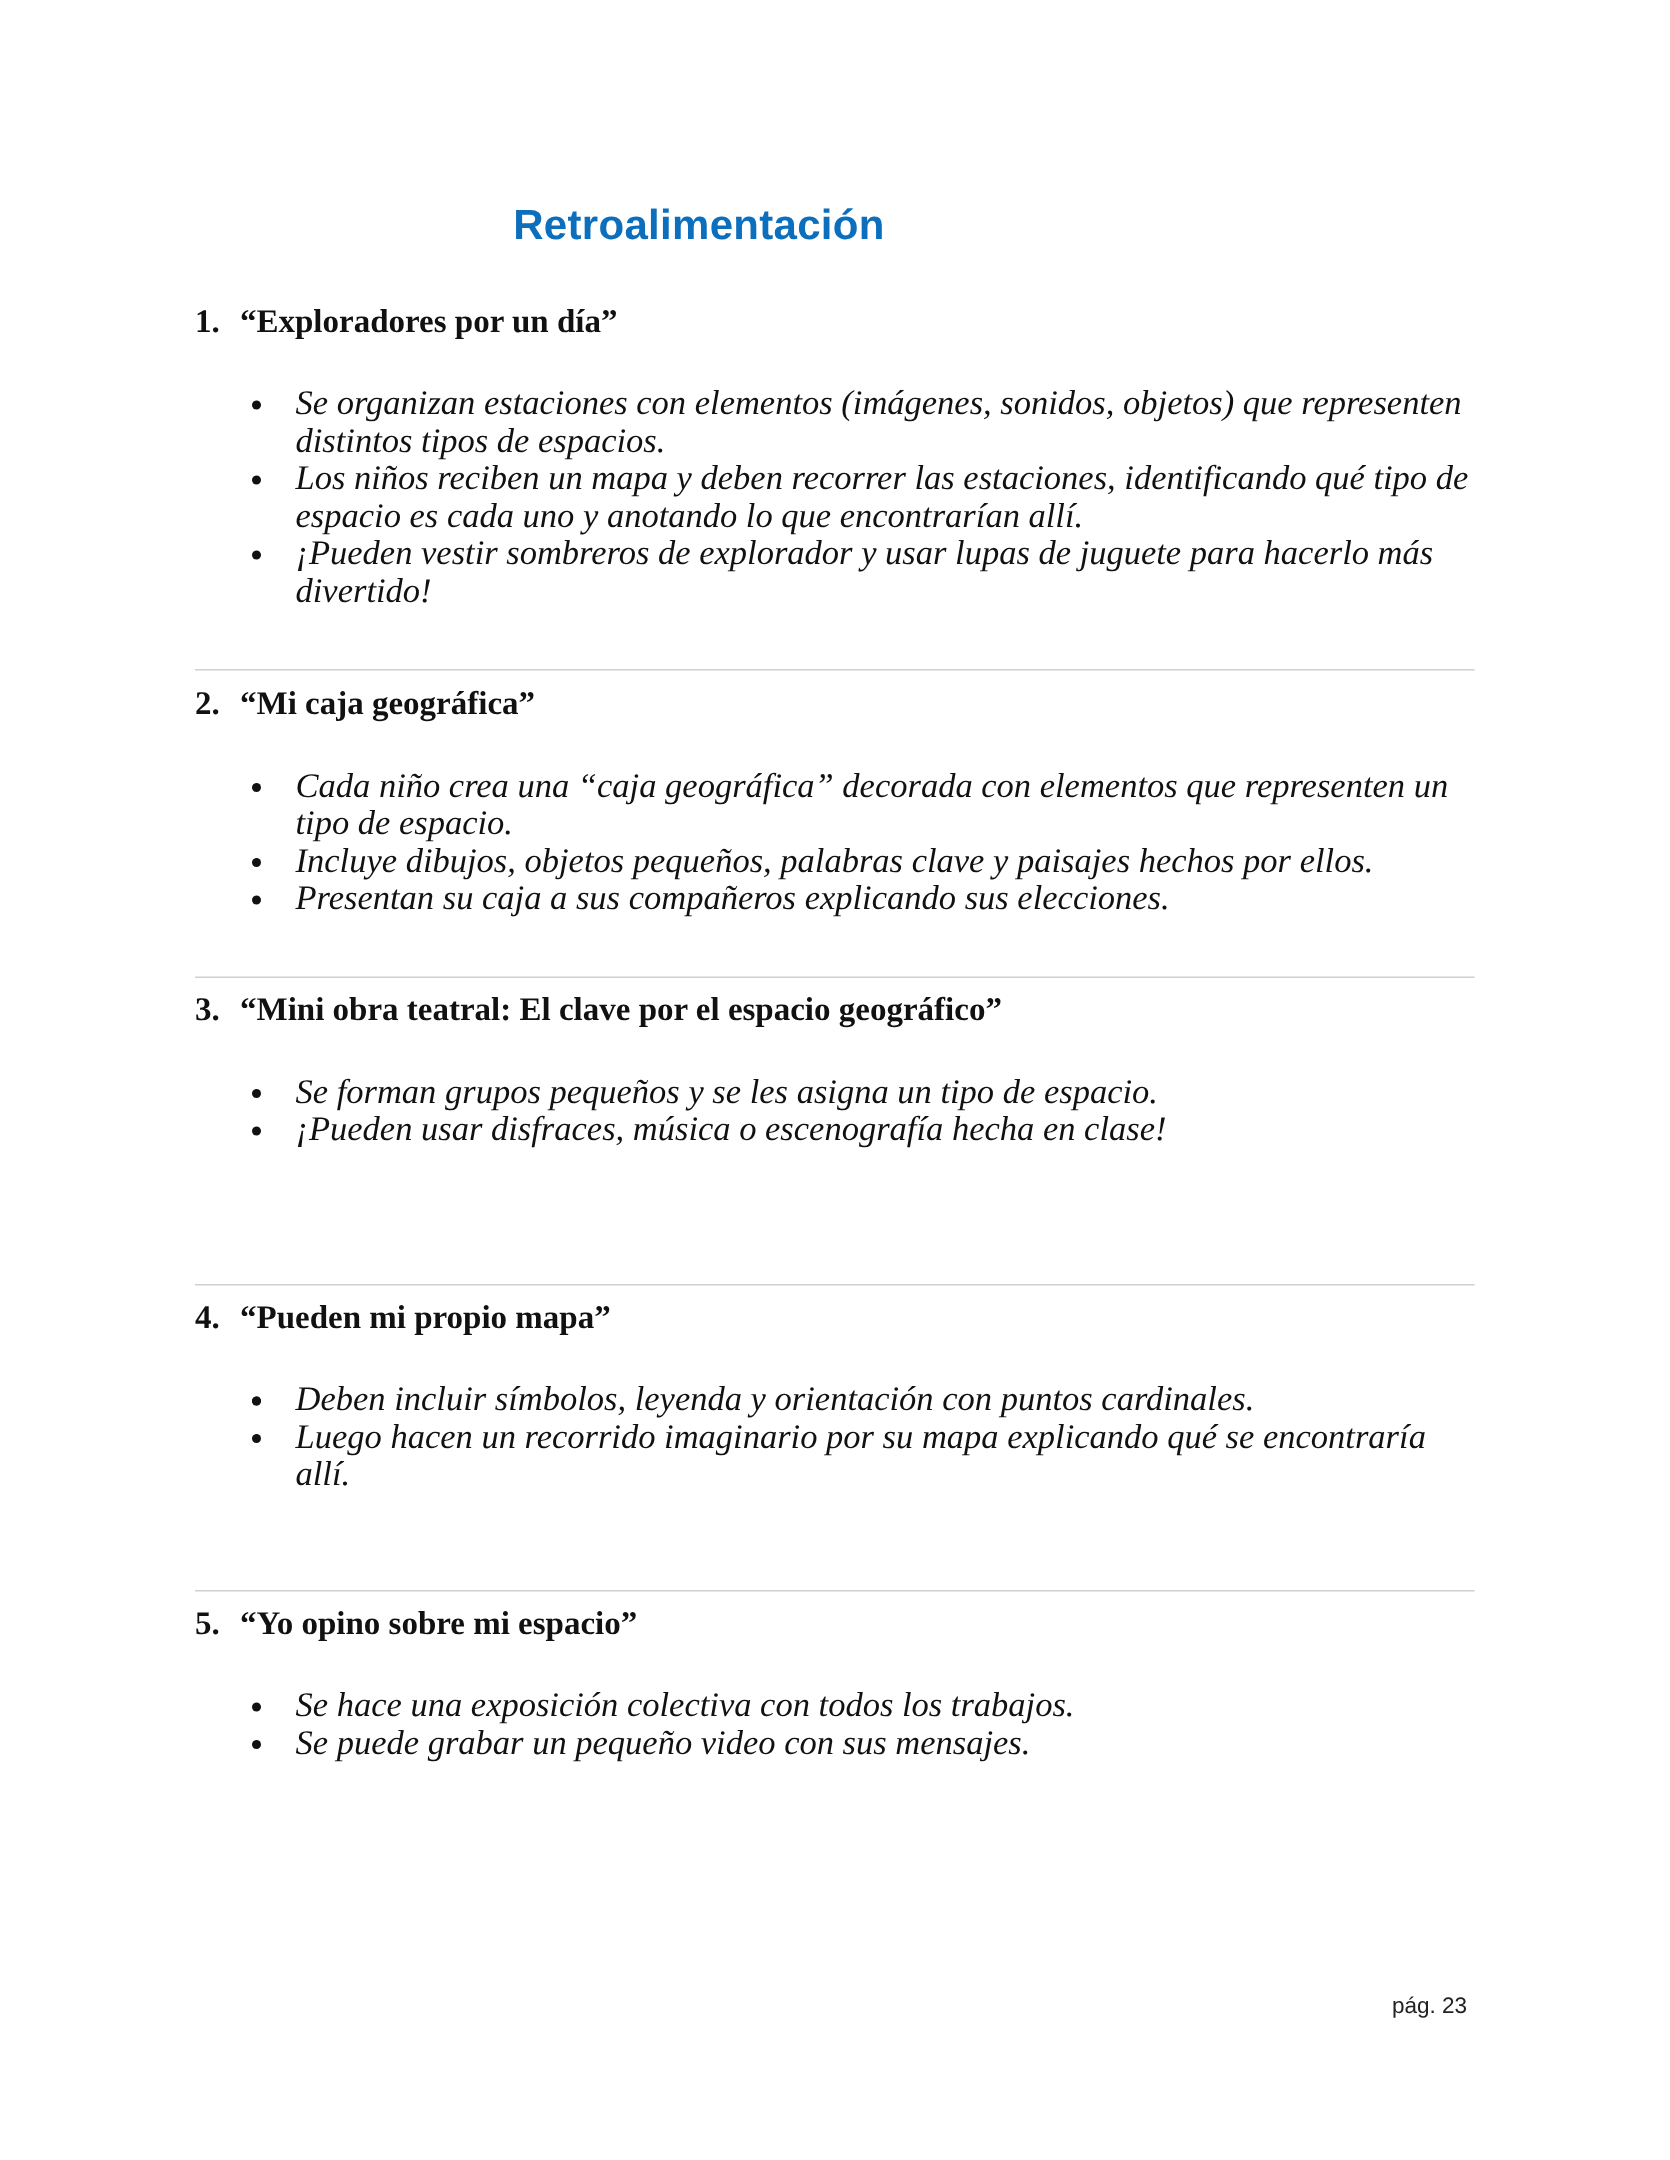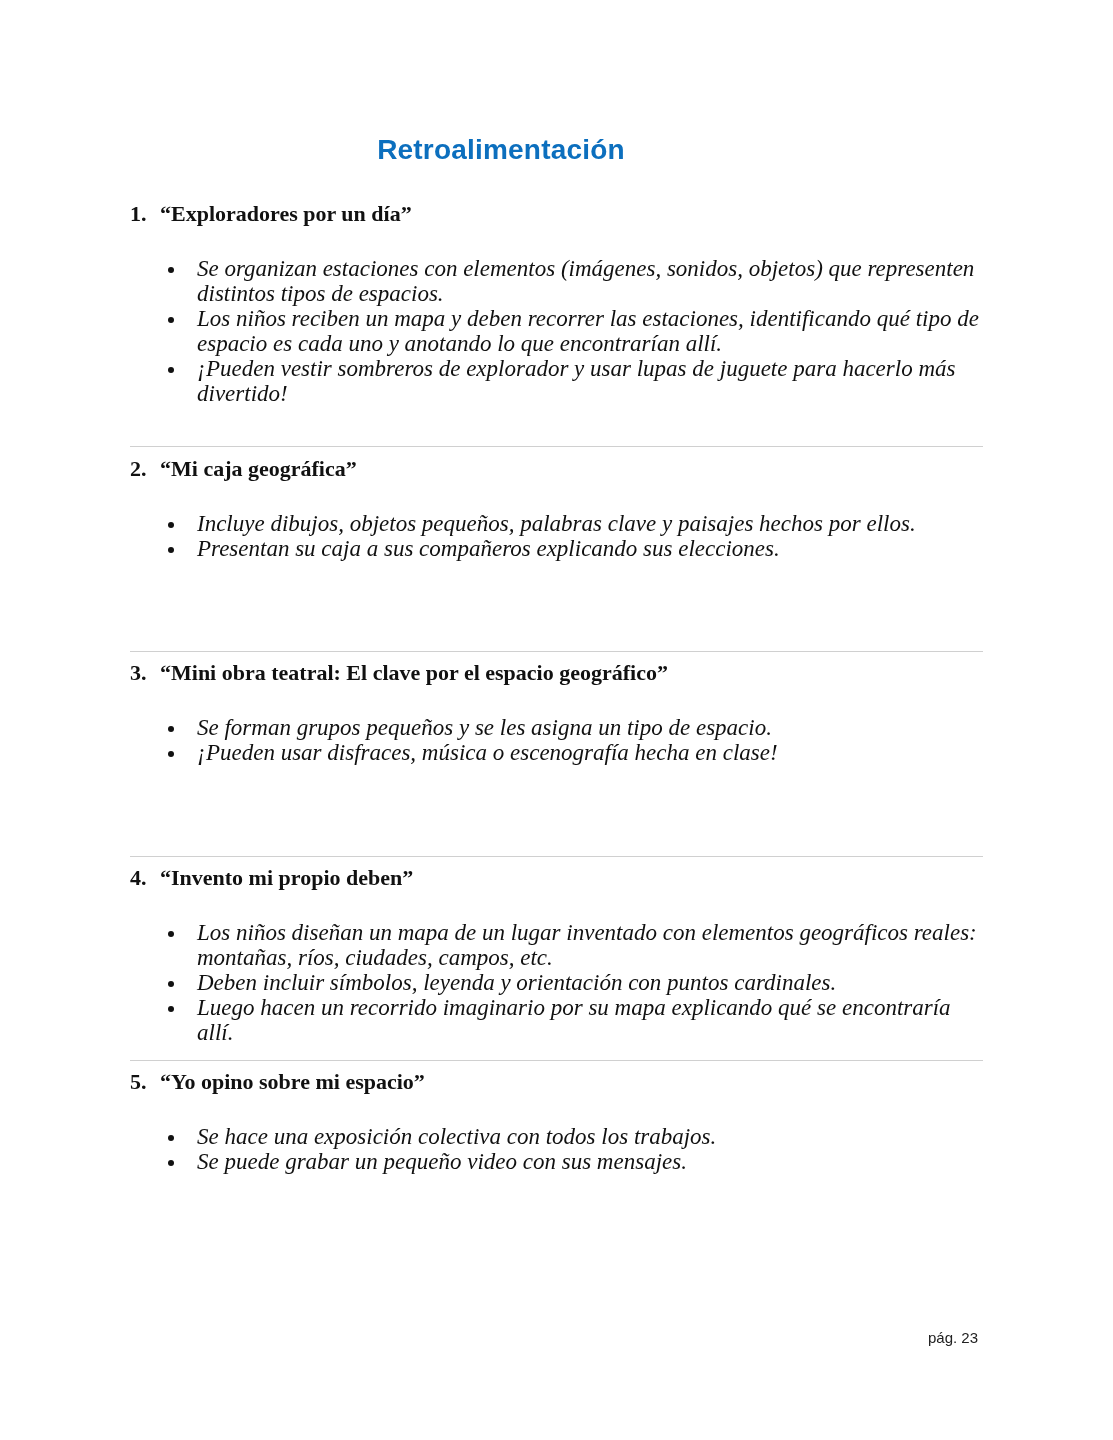--- a/index.html
+++ b/index.html
@@ -19,21 +19,20 @@
       position: absolute;
       top: 134px;
       left: 0;
       width: 932px;
       text-align: center;
       font-family: "Liberation Sans", "DejaVu Sans", sans-serif;
       font-weight: bold;
       font-size: 28px;
       color: #0c6fbe;
       letter-spacing: 0.2px;
-      padding-left: 35px;
     }
     .section {
       position: absolute;
       left: 130px;
       width: 853px;
     }
     .section-heading {
       font-weight: bold;
       font-size: 22px;
       line-height: 26px;
@@ -101,20 +100,21 @@
 </div>
 
 <div class="divider" style="top:446px;"></div>
 
 <div class="section" style="top:456px;">
   <h2 class="section-heading">
     <span class="num">2.</span>
     <span>“Mi caja geográfica”</span>
   </h2>
   <ul class="bullets">
+    <li><span class="dot"></span><span>Cada niño crea una “caja geográfica” decorada con elementos que representen un tipo de espacio.</span></li>
     <li><span class="dot"></span><span>Incluye dibujos, objetos pequeños, palabras clave y paisajes hechos por ellos.</span></li>
     <li><span class="dot"></span><span>Presentan su caja a sus compañeros explicando sus elecciones.</span></li>
   </ul>
 </div>
 
 <div class="divider" style="top:651px;"></div>
 
 <div class="section" style="top:660px;">
   <h2 class="section-heading">
     <span class="num">3.</span>
@@ -124,24 +124,24 @@
     <li><span class="dot"></span><span>Se forman grupos pequeños y se les asigna un tipo de espacio.</span></li>
     <li><span class="dot"></span><span>¡Pueden usar disfraces, música o escenografía hecha en clase!</span></li>
   </ul>
 </div>
 
 <div class="divider" style="top:856px;"></div>
 
 <div class="section" style="top:865px;">
   <h2 class="section-heading">
     <span class="num">4.</span>
-    <span>“Invento mi propio deben”</span>
+    <span>“Pueden mi propio mapa”</span>
   </h2>
   <ul class="bullets">
-    <li><span class="dot"></span><span>Los niños diseñan un mapa de un lugar inventado con elementos geográficos reales: montañas, ríos, ciudades, campos, etc.</span></li>
+    <li><span class="dot"></span></li>
     <li><span class="dot"></span><span>Deben incluir símbolos, leyenda y orientación con puntos cardinales.</span></li>
     <li><span class="dot"></span><span>Luego hacen un recorrido imaginario por su mapa explicando qué se encontraría allí.</span></li>
   </ul>
 </div>
 
 <div class="divider" style="top:1060px;"></div>
 
 <div class="section" style="top:1069px;">
   <h2 class="section-heading">
     <span class="num">5.</span>

